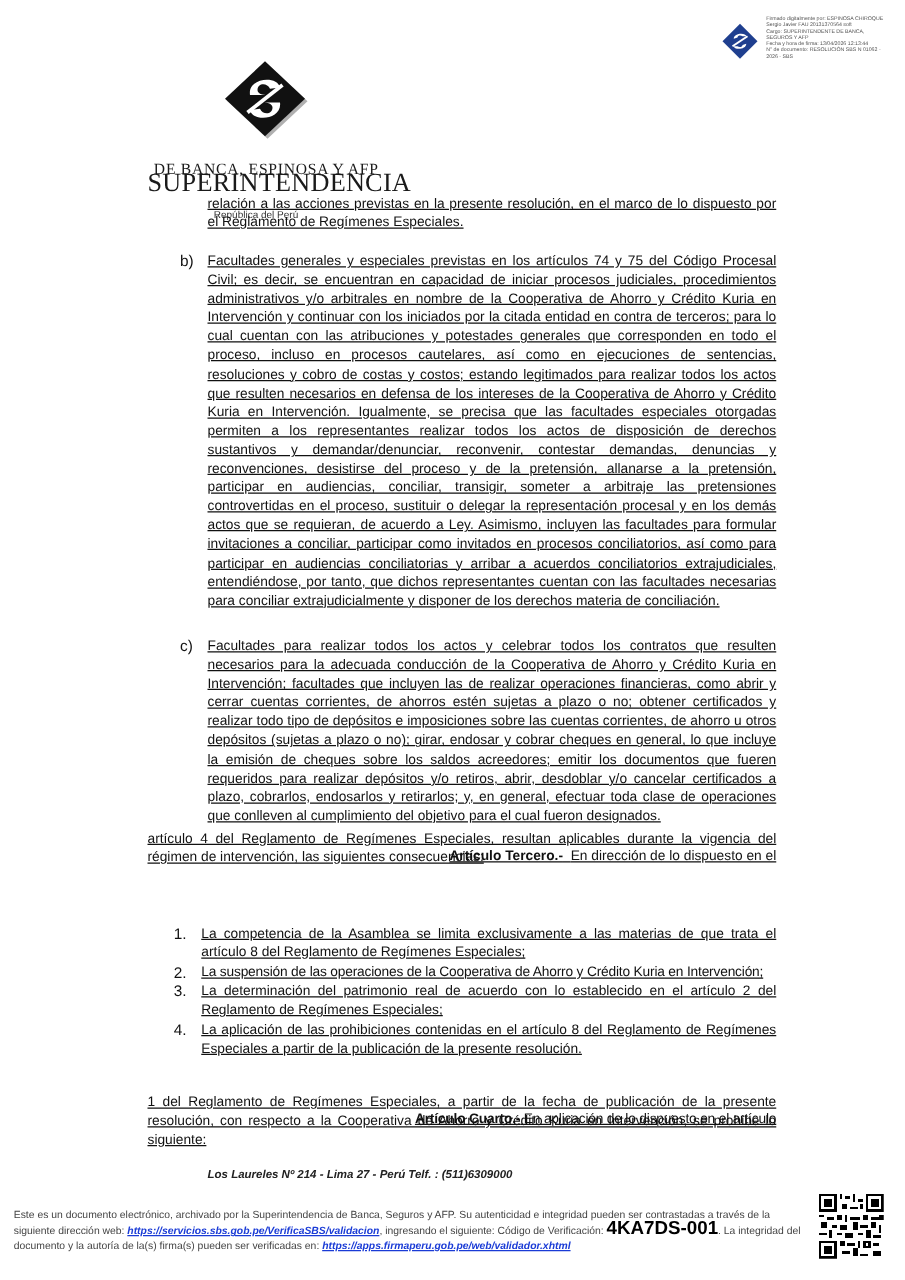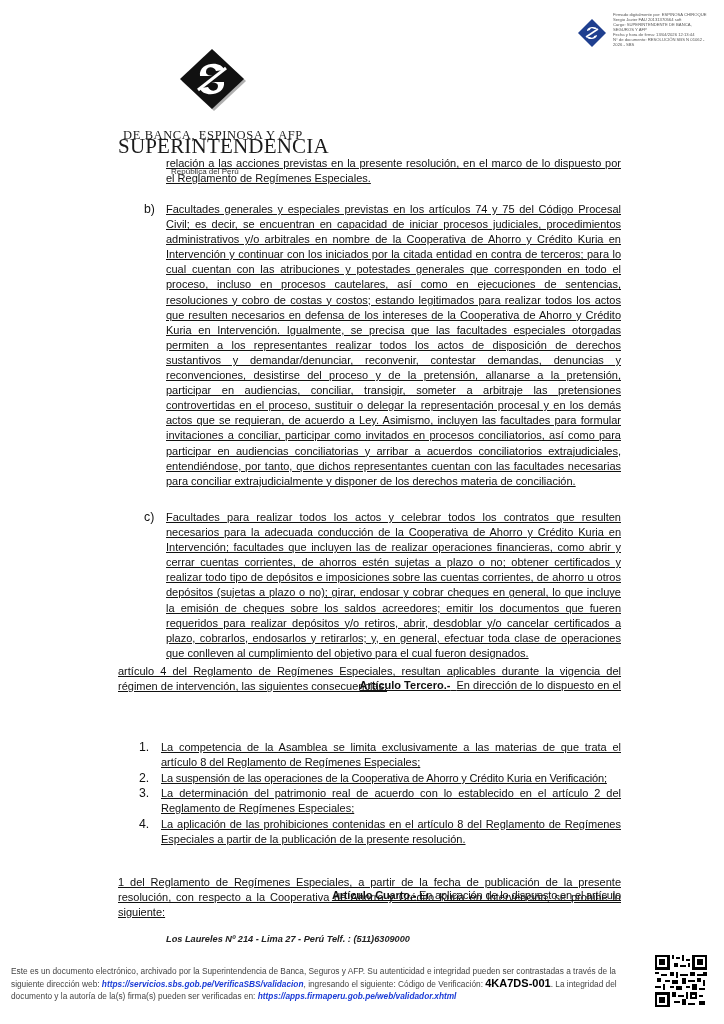--- a/index.html
+++ b/index.html
@@ -20,22 +20,22 @@
 
     
     .txt { position: absolute; font-size: 11px; line-height: 15.1px; text-align: justify; text-align-last: auto; color: #111; text-decoration: underline; }
     .txt.last { text-align-last: left; }
     .lbl { position: absolute; font-size: 12.3px; line-height: 15.1px; color: #111; }
     .b { font-weight: bold; }
 
     .footer-addr { position: absolute; left: 0; width: 576px; top: 934px; text-align: center; font-size: 9.2px; font-style: italic; font-weight: bold; color: #222; }
 
     .verify { position: absolute; left: 11px; top: 965px; width: 630px; font-size: 8.3px; line-height: 12px; color: #444; }
-    .verify .link { color: #1a3bd6; font-weight: bold; font-style: italic; }
-    .verify .code { color: #000; font-weight: bold; font-size: 11px; }
+    .verify .link { color: #1a3bd6; font-weight: bold; font-style: italic; text-decoration: underline; }
+    .verify .code { color: #000; font-weight: bold; font-size: 15px; }
 
     .qr { position: absolute; left: 655px; top: 955px; width: 52px; height: 52px; }
   </style>
 </head>
 <body>
 
 <div class="sig">
   <svg class="sig-logo" viewBox="0 0 30 30">
     <polygon points="15,1 29,15 15,29 1,15" fill="#1f3f8f"></polygon>
     <path d="M10,13 C10,8 20,8 20,11 L17,11 C16,10 13,10 13,12 Z" fill="#fff"></path>
@@ -78,21 +78,21 @@
   <span class="b">Artículo Tercero.-</span>&nbsp;
   <span>En dirección de lo dispuesto en el</span>
 </div>
 <div class="txt last" style="left:118px; top:664px; width:503px;">artículo 4 del Reglamento de Regímenes Especiales, resultan aplicables durante la vigencia del régimen de intervención, las siguientes consecuencias:</div>
 
 <div>
   <div class="lbl" style="left:139px; top:740px;">1.</div>
   <div class="txt last" style="left:161px; top:740px; width:460px;">La competencia de la Asamblea se limita exclusivamente a las materias de que trata el artículo 8 del Reglamento de Regímenes Especiales;</div>
 
   <div class="lbl" style="left:139px; top:771px;">2.</div>
-  <div class="txt last" style="left:161px; top:771px; width:470px; letter-spacing:-0.15px;">La suspensión de las operaciones de la Cooperativa de Ahorro y Crédito Kuria en Verificación;</div>
+  <div class="txt last" style="left:161px; top:771px; width:470px; letter-spacing:-0.15px;">La suspensión de las operaciones de la Cooperativa de Ahorro y Crédito Kuria en Intervención;</div>
 
   <div class="lbl" style="left:139px; top:786px;">3.</div>
   <div class="txt last" style="left:161px; top:786px; width:460px;">La determinación del patrimonio real de acuerdo con lo establecido en el artículo 2 del Reglamento de Regímenes Especiales;</div>
 
   <div class="lbl" style="left:139px; top:817px;">4.</div>
   <div class="txt last" style="left:161px; top:817px; width:460px;">La aplicación de las prohibiciones contenidas en el artículo 8 del Reglamento de Regímenes Especiales a partir de la publicación de la presente resolución.</div>
 </div>
 
 <div class="txt" style="left:118px; top:888px; width:503px; text-align:right; letter-spacing:-0.15px;">
   <span class="b">Artículo Cuarto.-</span>

